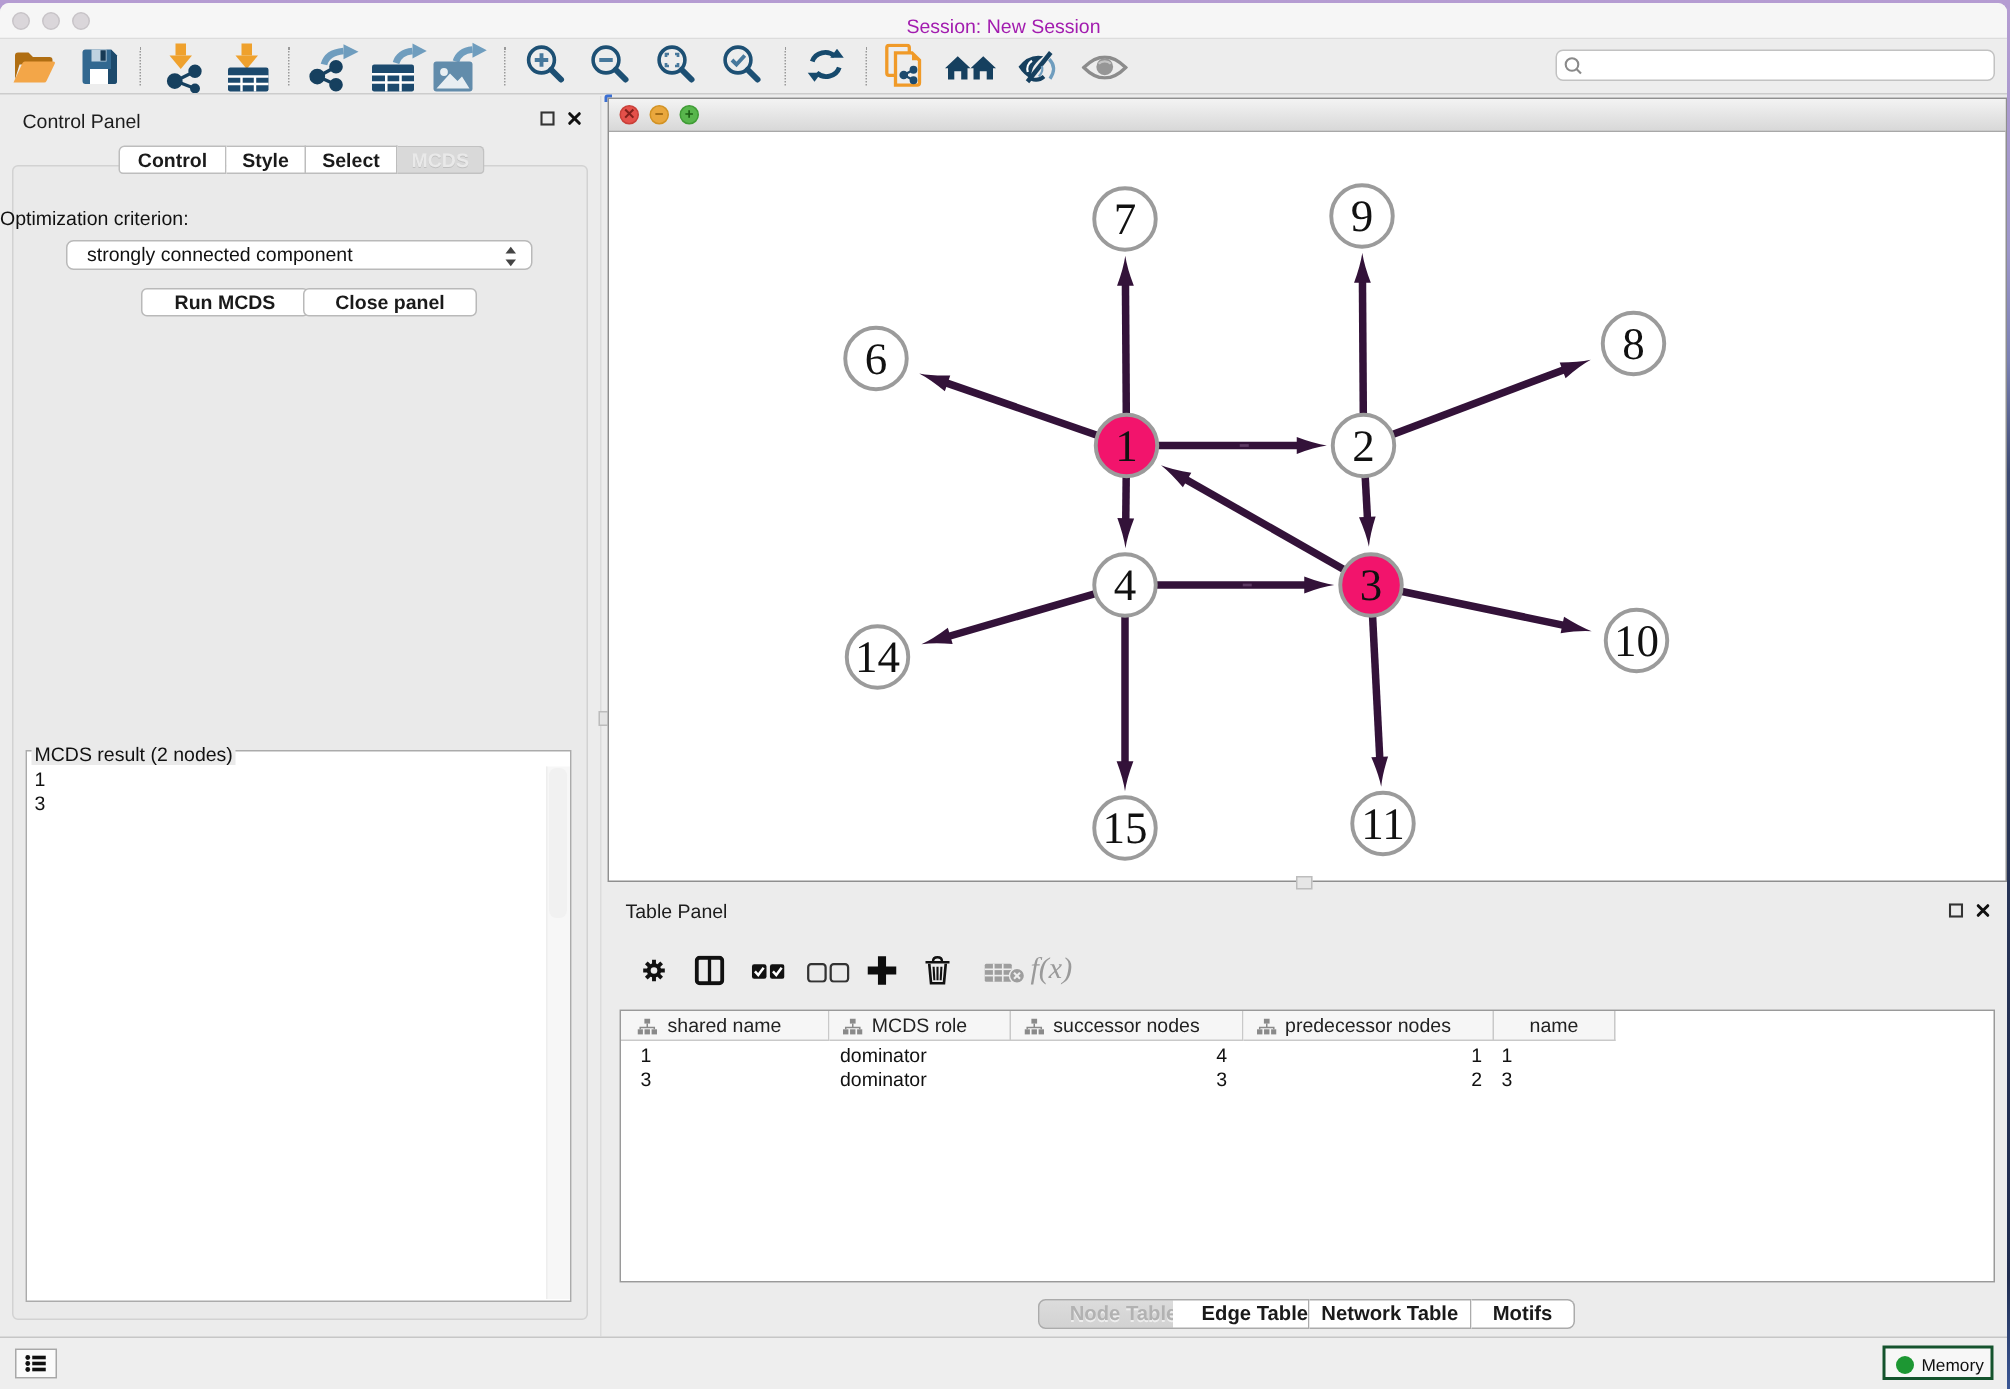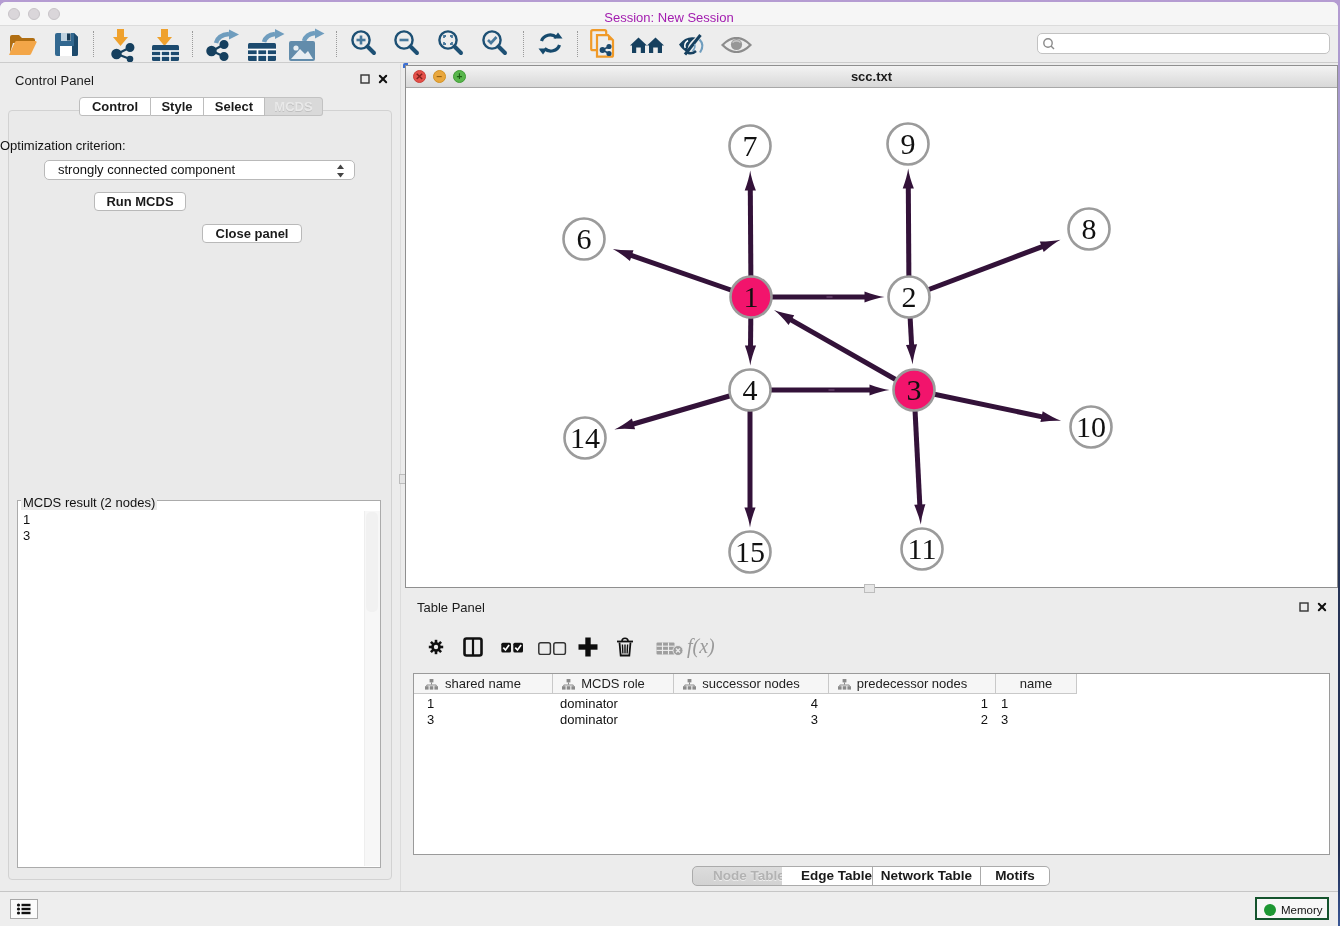--- a/index.html
+++ b/index.html
@@ -234,37 +234,36 @@
 <div class="tab" style="left:151px;width:53px;border-left:none;">Style</div>
 <div class="tab" style="left:204px;width:61px;border-left:none;">Select</div>
 <div class="tab" style="left:265px;width:58px;border-left:none;background:#d9d9d9;color:#e9e9e9;border-color:#c2c2c2;border-radius:0 4px 3px 0;text-shadow:0 1px 0 #c0c0c0;">MCDS</div>
 <div id="optlabel" class="abs">Optimization criterion:</div>
 <div id="dropdown" class="abs">strongly connected component
  <svg style="position:absolute;right:9px;top:3px;" width="9" height="14" viewBox="0 0 9 14">
       <polygon points="4.5,0.5 8,5 1,5" fill="#444"></polygon>
       <polygon points="4.5,13.5 8,9 1,9" fill="#444"></polygon>
     </svg>
 </div>
-<div class="btn" style="left:94px;width:92px;">Run MCDS</div>
-<div class="btn" style="left:202px;width:100px;margin-top:32px;">Close panel</div>
+<div class="btn" style="left:94px;width:112px;">Run MCDS</div>
+<div class="btn" style="left:202px;width:116px;">Close panel</div>
 <div id="fieldset" class="abs"></div>
 <div id="fs-sb" class="abs"></div>
 <div id="fs-thumb" class="abs"></div>
 <div id="fslegend" class="abs">MCDS result (2 nodes)</div>
 <div class="fsline" style="top:512px;">1</div>
 <div class="fsline" style="top:528px;">3</div>
 <div id="splitline" class="abs"></div>
 <div id="splitthumb" class="abs"></div>
 <div class="abs" style="left:403px;top:63px;width:5px;height:5px;background:#3b6fd2;border-radius:2px 0 0 0;"></div>
 <div id="netwin" class="abs">
  <div id="nettitle" class="abs">
   <div class="ntl" style="left:7px;background:#e4504a;border:1px solid #c93f38;color:#82201c;">✕</div>
   <div class="ntl" style="left:27px;background:#e9a73d;border:1px solid #d29223;color:#95600f;">−</div>
   <div class="ntl" style="left:47px;background:#58b64c;border:1px solid #3f9c35;color:#1c5f14;">+</div>
-  <div id="netname" class="abs">scc.txt</div>
  </div>
 </div>
 <svg class="abs" style="left:405px;top:86px;" width="933" height="502" viewBox="0 0 933 502">
  <g stroke="#331239" stroke-width="5">
 <line x1="346.0" y1="211.0" x2="345.3" y2="102.5"></line>
 <line x1="346.0" y1="211.0" x2="224.8" y2="168.9"></line>
 <line x1="346.0" y1="211.0" x2="461.5" y2="211.0"></line>
 <line x1="346.0" y1="211.0" x2="345.5" y2="261.5"></line>
 <line x1="504.0" y1="211.0" x2="503.3" y2="100.5"></line>
 <line x1="504.0" y1="211.0" x2="638.6" y2="160.1"></line>

